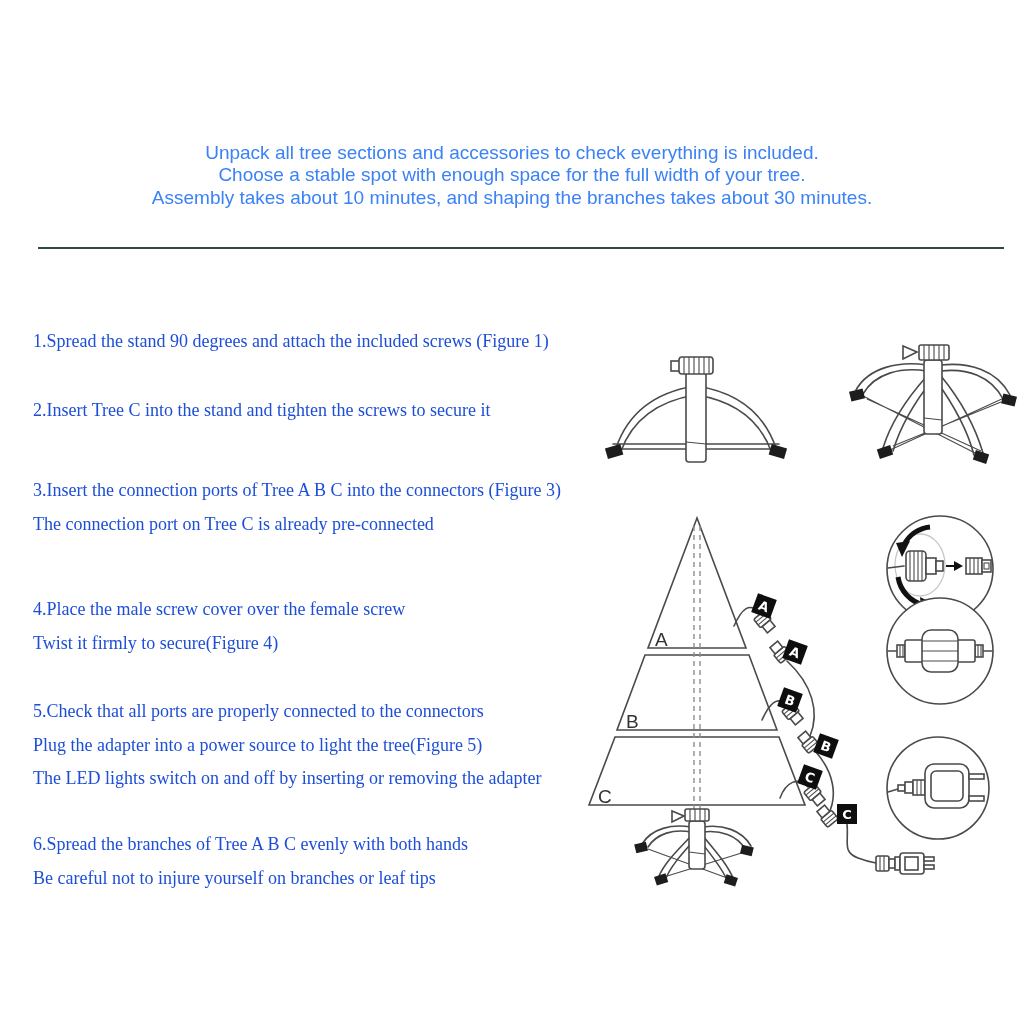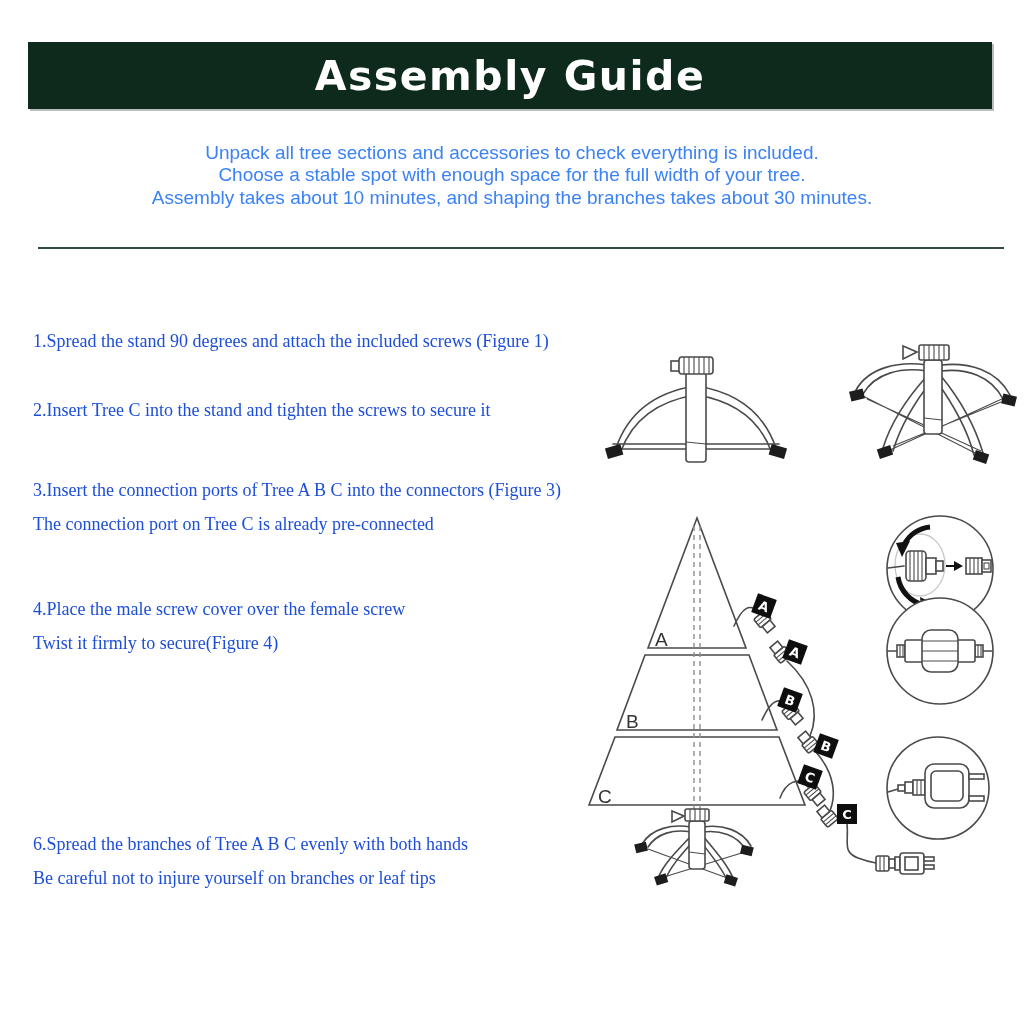--- a/index.html
+++ b/index.html
@@ -32,23 +32,20 @@
   .seclabel { font:19px "Liberation Sans",sans-serif; fill:#333; }
   .dash { stroke:#8d8d8d; stroke-width:1.4; stroke-dasharray:5 4; fill:none; }
   .ghost{ stroke:#c8c8c8; stroke-width:1.3; fill:none; }
   .blk  { fill:#111; stroke:none; }
 </style>
 </head>
 <body>
 
 <div class="page">
 
-  <div class="banner">
-    <h1>Assembly Guide</h1>
-  </div>
 
   <div class="intro">
     <p>Unpack all tree sections and accessories to check everything is included.</p>
     <p>Choose a stable spot with enough space for the full width of your tree.</p>
     <p>Assembly takes about 10 minutes, and shaping the branches takes about 30 minutes.</p>
   </div>
 
   <div class="divider"></div>
 
   <div class="step" style="top:325px">
@@ -57,20 +54,25 @@
   <div class="step" style="top:394px">
     <p>2.Insert Tree C into the stand and tighten the screws to secure it</p>
   </div>
   <div class="step" style="top:474px">
     <p>3.Insert the connection ports of Tree A B C into the connectors (Figure 3)</p>
     <p>The connection port on Tree C is already pre-connected</p>
   </div>
   <div class="step" style="top:593px">
     <p>4.Place the male screw cover over the female screw</p>
     <p>Twist it firmly to secure(Figure 4)</p>
+  </div>
+  <div class="step" style="top:695px">
+    <p>5.Check that all ports are properly connected to the connectors</p>
+    <p>Plug the adapter into a power source to light the tree(Figure 5)</p>
+    <p>The LED lights switch on and off by inserting or removing the adapter</p>
   </div>
   <div class="step" style="top:828px">
     <p>6.Spread the branches of Tree A B C evenly with both hands</p>
     <p>Be careful not to injure yourself on branches or leaf tips</p>
   </div>
 
   <svg class="illus" style="left:593px;top:348px" width="205" height="122" viewBox="0 0 205 122">
     <path class="ln" d="M20 96 L186 96"></path>
       <path class="ln" d="M20 101 L186 101"></path>
     <path class="ln" d="M102 38 C58 45 34 68 23 100"></path>

